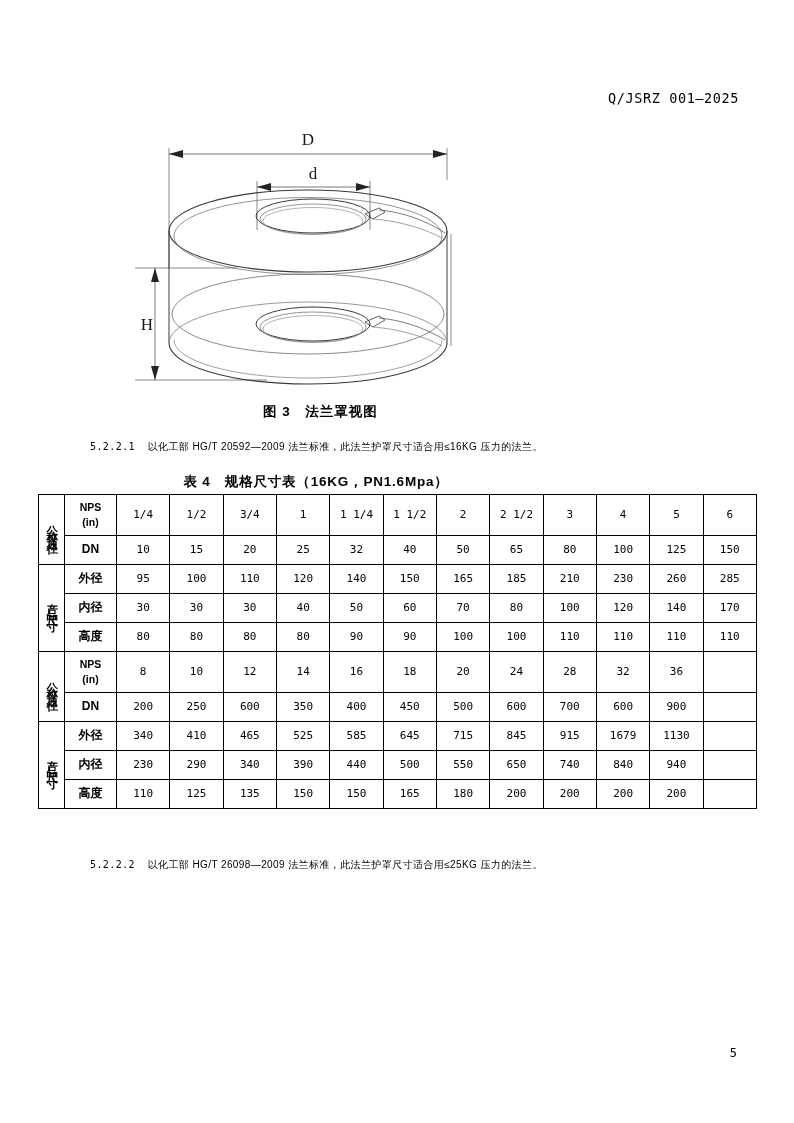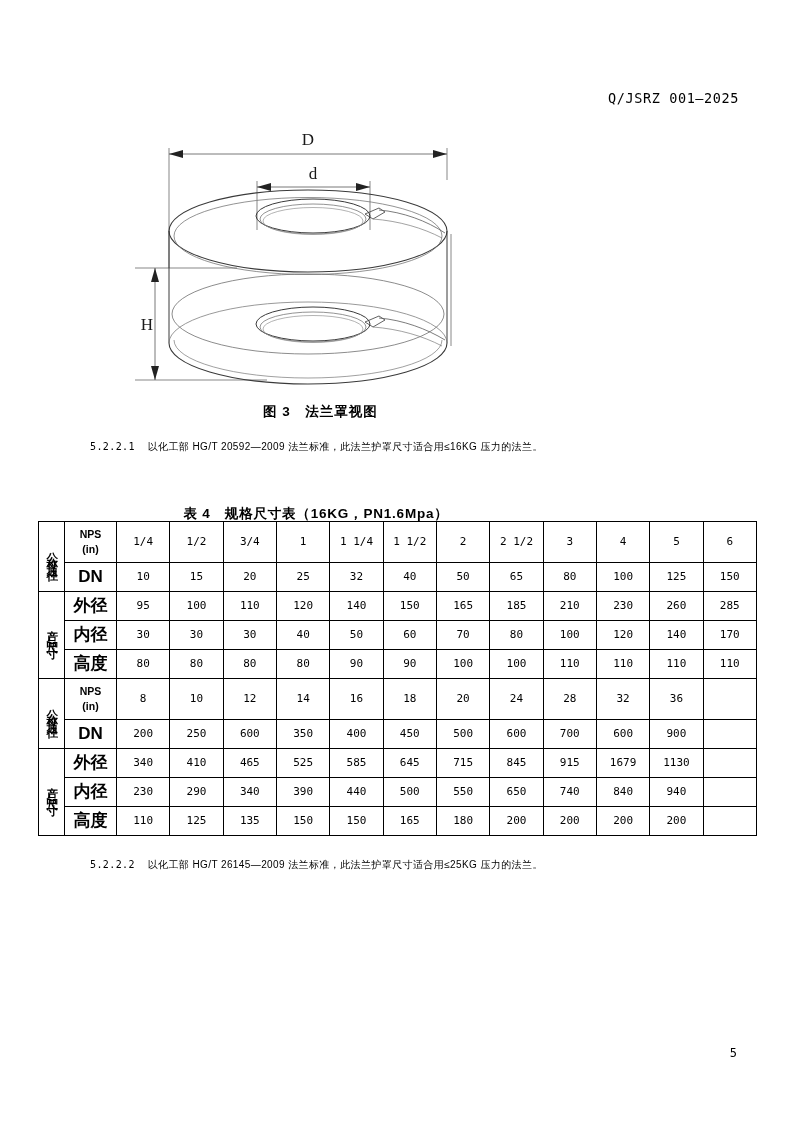--- a/index.html
+++ b/index.html
@@ -63,27 +63,26 @@
 
   .table-title {
     position: absolute;
     top: 473px;
     left: 0;
     width: 632px;
     text-align: center;
     font-size: 13.5px;
     font-weight: bold;
     letter-spacing: 0.8px;
-    margin-top: 32px;
   }
 
   
   .spec-table {
     position: absolute;
-    top: 521px;
+    top: 494px;
     left: 38px;
     width: 719px;
     border-collapse: collapse;
     table-layout: fixed;
     font-size: 11px;
     font-family: "DejaVu Sans Mono", "Liberation Mono", monospace;
   }
   .spec-table td {
     border: 1px solid #000;
     text-align: center;
@@ -104,21 +103,21 @@
     text-orientation: upright;
     letter-spacing: 6px;
     line-height: 1;
     margin: 0 auto;
     white-space: nowrap;
     display: inline-block;
   }
   .spec-table td.rowlab {
     width: 52px;
     font-family: "Liberation Sans", "DejaVu Sans", sans-serif;
-    font-size: 17px;
+    font-size: 12px;
     font-weight: bold;
   }
   .spec-table td.nps {
     font-size: 10.5px;
     line-height: 1.45;
     height: 40px;
   }
   .spec-table td.val { font-size: 11px; }
   .nps-l1, .nps-l2 { display: block; }
 
@@ -403,16 +402,16 @@
       <td class="val">200</td>
       <td class="val">200</td>
       <td class="val">200</td>
       <td class="val"></td>
     </tr>
   </tbody>
 </table>
 
 <div class="clause clause-2">
   <span class="num">5.2.2.2</span>
-  &nbsp;&nbsp;&nbsp;<span>以化工部 HG/T 26145—2009 法兰标准，此法兰护罩尺寸适合用≤25KG 压力的法兰。</span>
+  &nbsp;&nbsp;&nbsp;<span>以化工部 HG/T 26098—2009 法兰标准，此法兰护罩尺寸适合用≤25KG 压力的法兰。</span>
 </div>
 
 <div class="page-number">5</div>
 
 </body></html>

